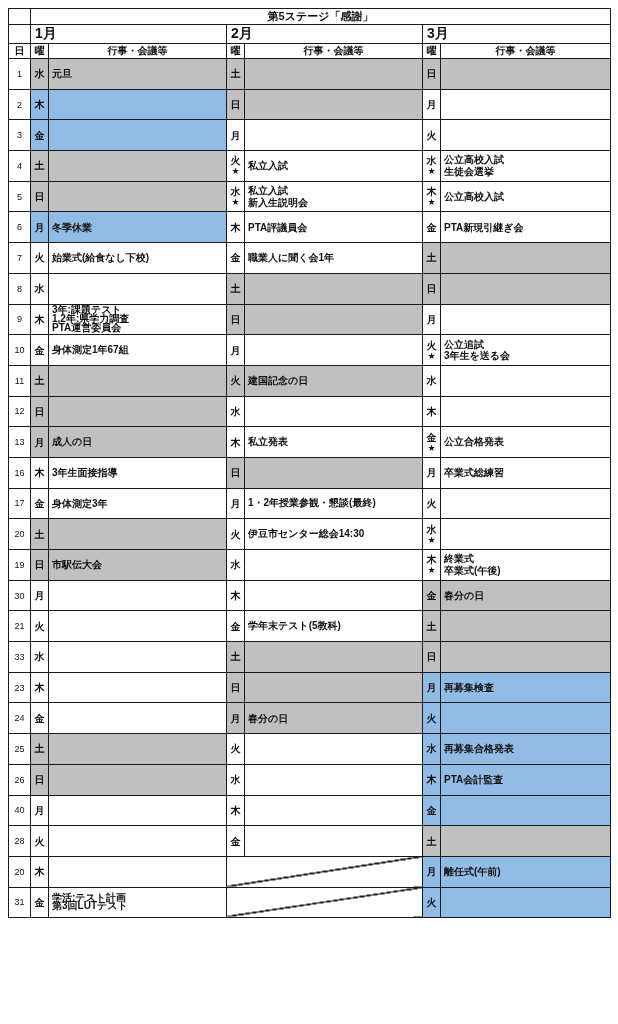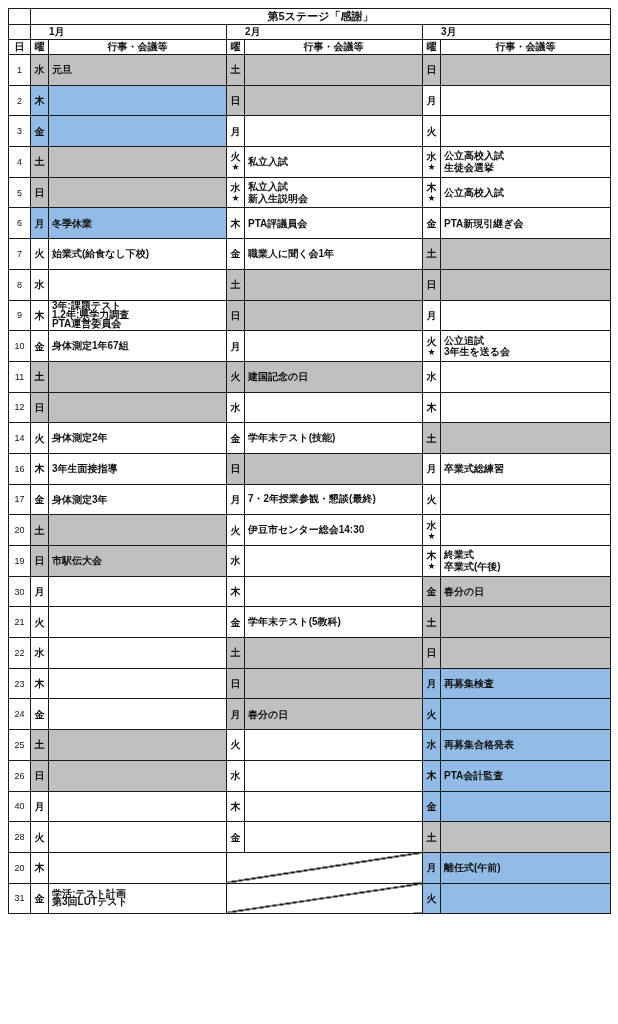--- a/index.html
+++ b/index.html
@@ -23,21 +23,21 @@
     vertical-align:middle;
     box-sizing:border-box;
   }
   
   tr.hr td{height:14px;}
   tr.body-row td{height:30.7px;}
   .title{
     text-align:center;font-size:11px;font-weight:bold;color:#111;
   }
   .month{
-    font-size:10px;font-weight:bold;text-align:left;padding-left:18px;color:#111;
+    font-size:14px;font-weight:bold;text-align:left;padding-left:4px;color:#111;
   }
   .ch{
     font-size:10px;font-weight:bold;text-align:center;color:#111;
   }
   .day{
     font-size:9px;text-align:center;color:#111;background:#fff;
   }
   .wd{
     font-size:10px;font-weight:bold;text-align:center;color:#111;
     padding:0;line-height:11px;
@@ -204,43 +204,43 @@
         <tr class="body-row">
           <td class="day">12</td>
           <td class="wd bg-g">日</td>
           <td class="ev bg-g"></td>
           <td class="wd bg-w">水</td>
           <td class="ev bg-w"></td>
           <td class="wd bg-w">木</td>
           <td class="ev bg-w"></td>
         </tr>
         <tr class="body-row">
-          <td class="day">14</td>
-          <td class="wd bg-w">火</td>
-          <td class="ev bg-w">身体測定2年</td>
-          <td class="wd bg-w">金</td>
-          <td class="ev bg-w">学年末テスト(技能)</td>
-          <td class="wd bg-g">土</td>
-          <td class="ev bg-g"></td>
+          <td class="day">13</td>
+          <td class="wd bg-g">月</td>
+          <td class="ev bg-g">成人の日</td>
+          <td class="wd bg-w">木</td>
+          <td class="ev bg-w">私立発表</td>
+          <td class="wd bg-w"><span>金</span><span class="star-mark">★</span></td>
+          <td class="ev bg-w">公立合格発表</td>
         </tr>
         <tr class="body-row">
           <td class="day">16</td>
           <td class="wd bg-w">木</td>
           <td class="ev bg-w">3年生面接指導</td>
           <td class="wd bg-g">日</td>
           <td class="ev bg-g"></td>
           <td class="wd bg-w">月</td>
           <td class="ev bg-w">卒業式総練習</td>
         </tr>
         <tr class="body-row">
           <td class="day">17</td>
           <td class="wd bg-w">金</td>
           <td class="ev bg-w">身体測定3年</td>
           <td class="wd bg-w">月</td>
-          <td class="ev bg-w small">7・2年授業参観・懇談(最終)</td>
+          <td class="ev bg-w small">1・2年授業参観・懇談(最終)</td>
           <td class="wd bg-w">火</td>
           <td class="ev bg-w"></td>
         </tr>
         <tr class="body-row">
           <td class="day">20</td>
           <td class="wd bg-g">土</td>
           <td class="ev bg-g"></td>
           <td class="wd bg-w">火</td>
           <td class="ev bg-w">伊豆市センター総会14:30</td>
           <td class="wd bg-w"><span>水</span><span class="star-mark">★</span></td>
@@ -268,21 +268,21 @@
         <tr class="body-row">
           <td class="day">21</td>
           <td class="wd bg-w">火</td>
           <td class="ev bg-w"></td>
           <td class="wd bg-w">金</td>
           <td class="ev bg-w">学年末テスト(5教科)</td>
           <td class="wd bg-g">土</td>
           <td class="ev bg-g"></td>
         </tr>
         <tr class="body-row">
-          <td class="day">22</td>
+          <td class="day">33</td>
           <td class="wd bg-w">水</td>
           <td class="ev bg-w"></td>
           <td class="wd bg-g">土</td>
           <td class="ev bg-g"></td>
           <td class="wd bg-g">日</td>
           <td class="ev bg-g"></td>
         </tr>
         <tr class="body-row">
           <td class="day">23</td>
           <td class="wd bg-w">木</td>

